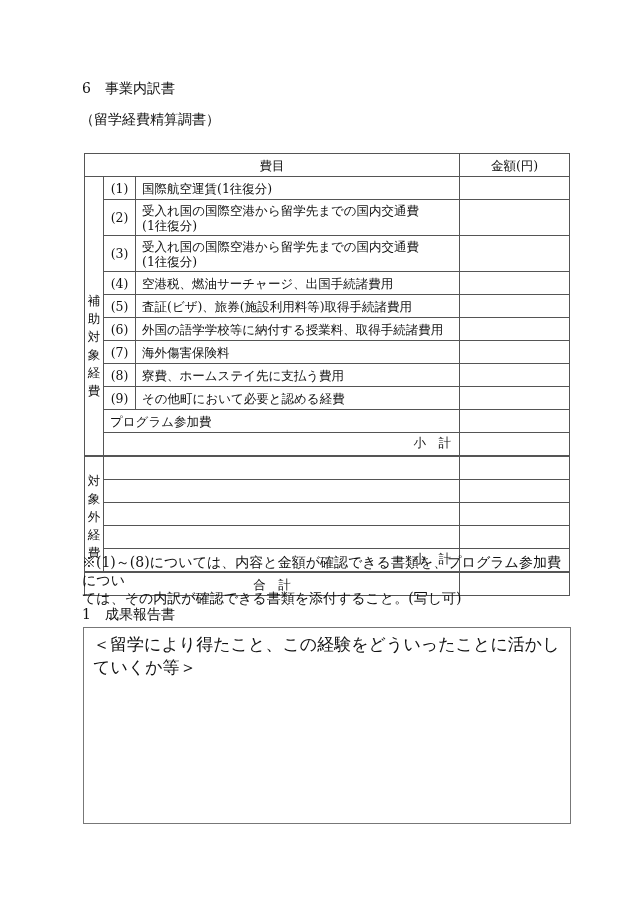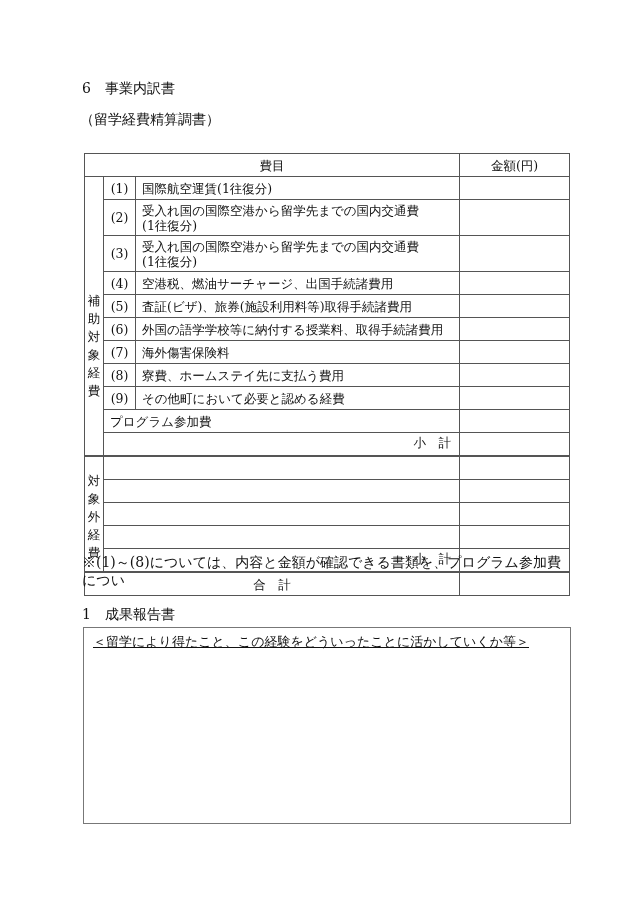--- a/index.html
+++ b/index.html
@@ -27,21 +27,21 @@
     td.vlabel span { display: block; }
     td.center { text-align: center; }
     td.right { text-align: right; padding-right: 8px !important; letter-spacing: 0; font-family: Liberation Mono, monospace; }
     tr.thick-top td { border-top: 2px solid #555; }
     .note { left: 82px; top: 553px; width: 490px; font-size: 14px; line-height: 18px; }
     #h7 { top: 606px; }
     .report-box {
       left: 83px; top: 627px; width: 488px; height: 197px;
       border: 1px solid #777; box-sizing: border-box;
     }
-    .report-hint { position: absolute; left: 9px; top: 5px; font-size: 13px; text-decoration: underline; }
+    .report-hint { position: absolute; left: 9px; top: 5px; font-size: 17px; }
   </style>
 </head>
 <body>
 
 <div class="abs heading" id="h6">6　事業内訳書</div>
 <div class="abs heading" id="h6sub">（留学経費精算調書）</div>
 
 <table class="budget">
   <colgroup>
     <col style="width:19px">
@@ -157,19 +157,20 @@
 
   <tr class="thick-top">
     <td colspan="3" class="center">合　計</td>
     <td></td>
   </tr>
 </tbody>
   </table>
 
 <div class="abs note">
   <div>※(1)～(8)については、内容と金額が確認できる書類を、プログラム参加費につい</div>
+  <div>ては、その内訳が確認できる書類を添付すること。(写し可)</div>
 </div>
 
 <div class="abs heading" id="h7">1　成果報告書</div>
 
 <div class="abs report-box">
   <div class="report-hint">＜留学により得たこと、この経験をどういったことに活かしていくか等＞</div>
 </div>
 
 </body></html>

